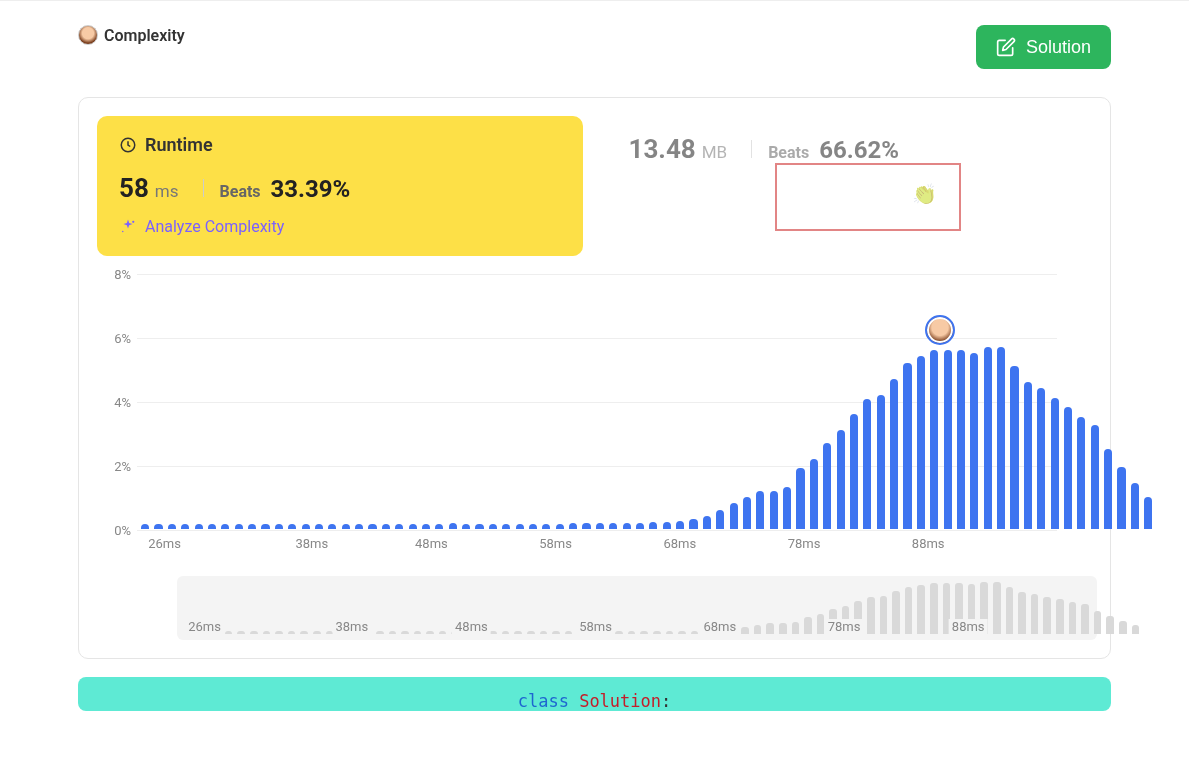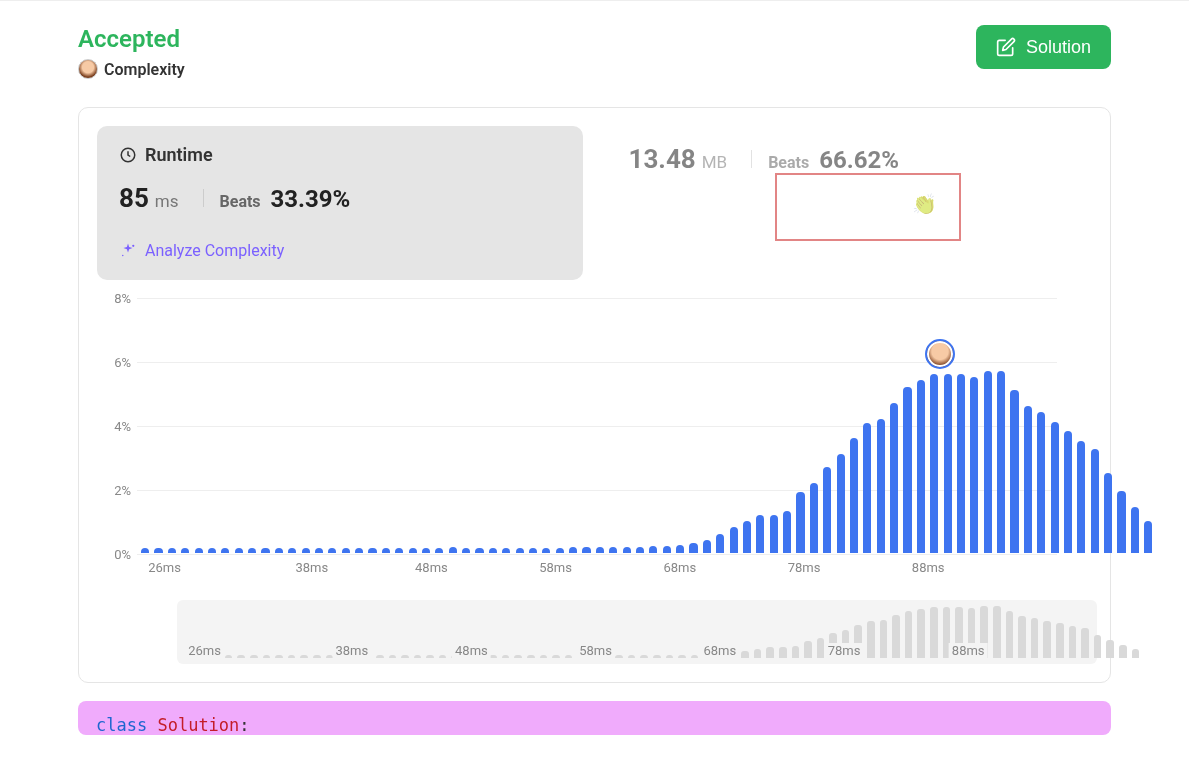--- a/index.html
+++ b/index.html
@@ -63,21 +63,21 @@
     padding: 18px;
   }
 
   .cards-row { display: flex; gap: 24px; }
   .stat-card {
     flex: 1;
     border-radius: 10px;
     padding: 18px 22px 20px 22px;
     position: relative;
   }
-  .stat-card.active { background: #e5e5e5; }
+  .stat-card.active { background: #fde047; }
   .stat-card.inactive { opacity: 0.55; }
 
   .stat-title {
     display: flex; align-items: center; gap: 8px;
     font-size: 18px; font-weight: 600; color: #333;
     margin-bottom: 18px;
   }
   .stat-title svg { width: 18px; height: 18px; }
 
   .stat-values {
@@ -87,21 +87,21 @@
   .stat-values .big { font-size: 26px; font-weight: 700; color: #222; }
   .stat-values .unit { font-size: 17px; color: #777; margin-right: 8px; }
   .stat-values .sep {
     width: 1px; height: 18px; background: #ccc; margin: 0 10px;
     align-self: center;
   }
   .stat-values .beats-lbl { font-size: 16px; color: #666; margin-right: 4px; font-weight: bold; }
   .stat-values .pct { font-size: 24px; font-weight: 700; color: #222; }
 
   .analyze {
-    margin-top: 28px;
+    margin-top: 14px;
     display: flex; align-items: center; gap: 8px;
     color: #7b61ff; font-size: 16px; cursor: pointer;
   }
   .analyze .spark {
     width: 18px; height: 18px;
     display: inline-block;
   }
 
   .red-box {
     position: absolute;
@@ -195,39 +195,38 @@
   
   .code-footer {
     margin-top: 28px;
     display: flex; align-items: center; gap: 12px;
     font-size: 18px; color: #555;
   }
   .code-footer .csep { width: 1px; height: 18px; background: #ccc; }
 
   .code-snippet {
     margin-top: 18px;
-    background: #f0abfc;
+    background: #5eead4;
     border-radius: 8px;
     padding: 14px 18px 0 18px;
     font-family: Consolas, Monaco, monospace;
     font-size: 17px;
-    height: 34px; overflow: hidden;
+    height: 34px; overflow: hidden; text-align: center;
   }
   .tok-kw { color: #1e66d0; }
   .tok-cls { color: #c41d29; }
   .tok-punc { color: #333; }
 </style>
 </head>
 <body>
 
 <div class="container">
 
   <div class="header-row">
     <div>
-      <div class="status-title">Accepted</div>
       <div class="submeta">
         <span class="avatar"></span>
         <span class="uname">Complexity</span>
       </div>
     </div>
     <div class="header-buttons">
       <button class="btn btn-green">
         <svg viewBox="0 0 24 24" fill="none" stroke="#fff" stroke-width="2" stroke-linecap="round" stroke-linejoin="round">
             <path d="M11 4H4a2 2 0 0 0-2 2v14a2 2 0 0 0 2 2h14a2 2 0 0 0 2-2v-7"></path>
             <path d="M18.5 2.5a2.1 2.1 0 0 1 3 3L12 15l-4 1 1-4z"></path>
@@ -242,21 +241,21 @@
 
       <div class="stat-card active">
         <div class="stat-title">
           <svg viewBox="0 0 24 24" fill="none" stroke="#333" stroke-width="2">
               <circle cx="12" cy="12" r="9"></circle>
               <path d="M12 7v5l3 2"></path>
             </svg>
           <span>Runtime</span>
         </div>
         <div class="stat-values">
-          <span class="big">85</span>
+          <span class="big">58</span>
           <span class="unit">ms</span>
           <span class="sep"></span>
           <span class="beats-lbl">Beats</span>
           <span class="pct">33.39%</span>
         </div>
         <div class="analyze">
           <span class="spark">
             <svg viewBox="0 0 24 24" fill="#7b61ff">
                 <path d="M12 2l1.5 4.5L18 8l-4.5 1.5L12 14l-1.5-4.5L6 8l4.5-1.5z"></path>
                 <circle cx="19" cy="5" r="1.5"></circle>

